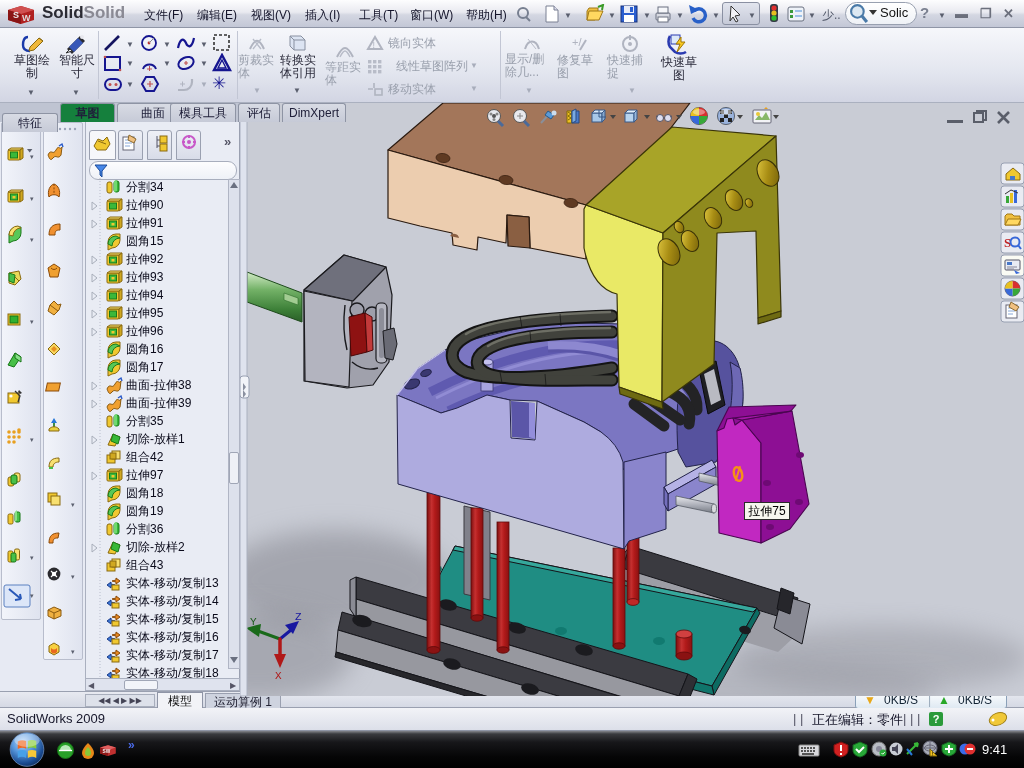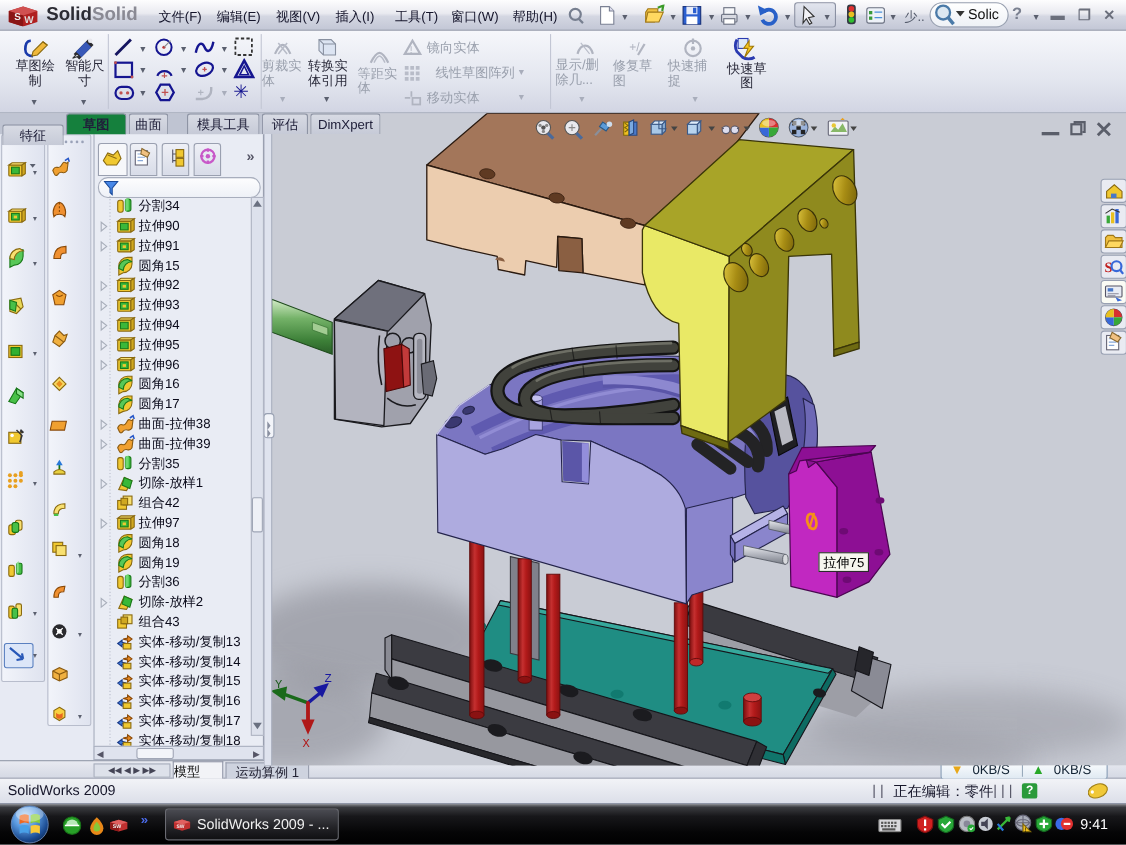--- a/index.html
+++ b/index.html
@@ -272,21 +272,21 @@
         <rect x="5" y="3" width="9" height="9" fill="#dce8f8" stroke="#2a3ab0"></rect>
         <path d="M15 5l-5 7h4l-3 8 8-10h-4z" fill="#f8c820" stroke="#a07808"></path>
       </svg>
 <div class="abs cmdlbl" style="left:655px;top:28px;width:48px">快速草
 图</div>
 </div>
 
 <div id="tabrow" class="abs"></div>
 <div class="abs tab" style="left:2px;top:113px;width:56px">特征</div>
 <div class="abs tab tabact" style="left:60px;top:103px;width:55px">草图</div>
-<div class="abs tab" style="left:117px;top:103px;width:36px">曲面</div>
+<div class="abs tab" style="left:117px;top:103px;width:72px">曲面</div>
 <div class="abs tab" style="left:170px;top:103px;width:66px">模具工具</div>
 <div class="abs tab" style="left:238px;top:103px;width:42px">评估</div>
 <div class="abs tab" style="left:282px;top:103px;width:64px">DimXpert</div>
 
 <svg width="0" height="0" style="position:absolute">
 <defs>
 <g id="i-ext">
           <rect x="1" y="3" width="12" height="10" rx="1" fill="#f0c830" stroke="#8a6a10"></rect>
           <path d="M1 3l3-2h12l-3 2z" fill="#f8e070" stroke="#8a6a10"></path>
           <path d="M13 3l3-2v10l-3 2z" fill="#d0a820" stroke="#8a6a10"></path>
@@ -585,21 +585,21 @@
 <div class="abs" style="left:143px;top:330px;width:10px;height:32px;background:#eef0f6;border:1px solid #a0a6b6;border-radius:2px"></div>
 </div>
 
 <div id="hscroll" class="abs">
 <div class="abs" style="left:2px;top:2px;font-size:8px;color:#556">◀</div>
 <div class="abs" style="left:144px;top:2px;font-size:8px;color:#556">▶</div>
 <div class="abs" style="left:38px;top:1px;width:34px;height:10px;background:#f2f4f9;border:1px solid #a0a6b6;border-radius:2px"></div>
 </div>
 <div id="mtabbar" class="abs">
 <div class="abs" style="left:85px;top:2px;width:70px;height:13px;background:#dde1ea;border:1px solid #a8aebc;font-size:8px;color:#445;text-align:center;line-height:12px">◀◀ ◀ ▶ ▶▶</div>
-<div class="abs" style="left:157px;top:0px;width:46px;height:16px;background:#f2f3f7;border:1px solid #8f95a6;border-bottom:none;font-size:12px;text-align:left;color:#111">模型</div>
+<div class="abs" style="left:157px;top:0px;width:46px;height:16px;background:#f2f3f7;border:1px solid #8f95a6;border-bottom:none;font-size:12px;text-align:center;color:#111">模型</div>
 <div class="abs" style="left:205px;top:1px;width:76px;height:15px;background:#ced3df;border:1px solid #9aa0b0;border-bottom:none;font-size:12px;text-align:center;color:#223">运动算例 1</div>
 <div class="abs" style="left:855px;top:-1px;width:152px;height:18px;background:linear-gradient(#fdfeff,#dfe9f2);border:1px solid #8aa0b8;border-radius:3px;font-size:12px;color:#123">
 <span style="position:absolute;left:8px;top:1px;color:#e8a818">▼</span>
         <span style="position:absolute;left:28px;top:1px">0KB/S</span>
 <span style="position:absolute;left:72px;top:1px;color:#9ab">|</span>
 <span style="position:absolute;left:82px;top:1px;color:#28a828">▲</span>
         <span style="position:absolute;left:102px;top:1px">0KB/S</span>
       </div>
 </div>
 
@@ -642,27 +642,20 @@
         <path d="M8 1C4 5 2 8 2 11a6 6 0 0 0 12 0C14 8 12 5 8 1z" fill="#e88818"></path>
         <path d="M8 5c2 2 3 4 3 6a3 3 0 0 1-6 0c0-2 1-4 3-6z" fill="#88c838"></path>
       </svg>
 <svg class="abs" style="left:99px;top:10px;width:18px;height:18px" viewBox="0 0 30 20">
         <polygon points="2,6 15,2 28,6 28,16 15,20 2,16" fill="#c03030"></polygon>
         <polygon points="2,6 15,2 28,6 15,10" fill="#e06060"></polygon>
         <polygon points="2,6 15,10 15,20 2,16" fill="#901818"></polygon>
         <text x="6" y="15" font-size="8" font-weight="bold" fill="#eee">SW</text>
       </svg>
 <div class="abs" style="left:128px;top:7px;color:#4a6ae8;font-size:12px;font-weight:bold">»</div>
-<div class="abs taskbtn" style="left:150px;width:158px;border-color:#6a6b72;background:linear-gradient(#4a4b52,#232327 60%,#101012)">
-<svg style="position:absolute;left:6px;top:6px;width:17px;height:15px" viewBox="0 0 30 20">
-          <polygon points="2,6 15,2 28,6 28,16 15,20 2,16" fill="#c03030"></polygon>
-          <polygon points="2,6 15,2 28,6 15,10" fill="#e06060"></polygon>
-          <text x="6" y="15" font-size="8" font-weight="bold" fill="#eee">SW</text>
-        </svg>
-<span style="margin-left:28px">SolidWorks 2009 - ...</span></div>
 <svg class="abs" style="left:798px;top:13px;width:22px;height:13px" viewBox="0 0 22 13">
         <rect x="1" y="1" width="20" height="11" rx="1" fill="#d8d8dc" stroke="#888"></rect>
         <g fill="#555">
           <rect x="3" y="3" width="2" height="2"></rect>
           <rect x="6" y="3" width="2" height="2"></rect>
           <rect x="9" y="3" width="2" height="2"></rect>
           <rect x="12" y="3" width="2" height="2"></rect>
           <rect x="15" y="3" width="2" height="2"></rect>
           <rect x="3" y="6" width="2" height="2"></rect>
           <rect x="6" y="6" width="2" height="2"></rect>

